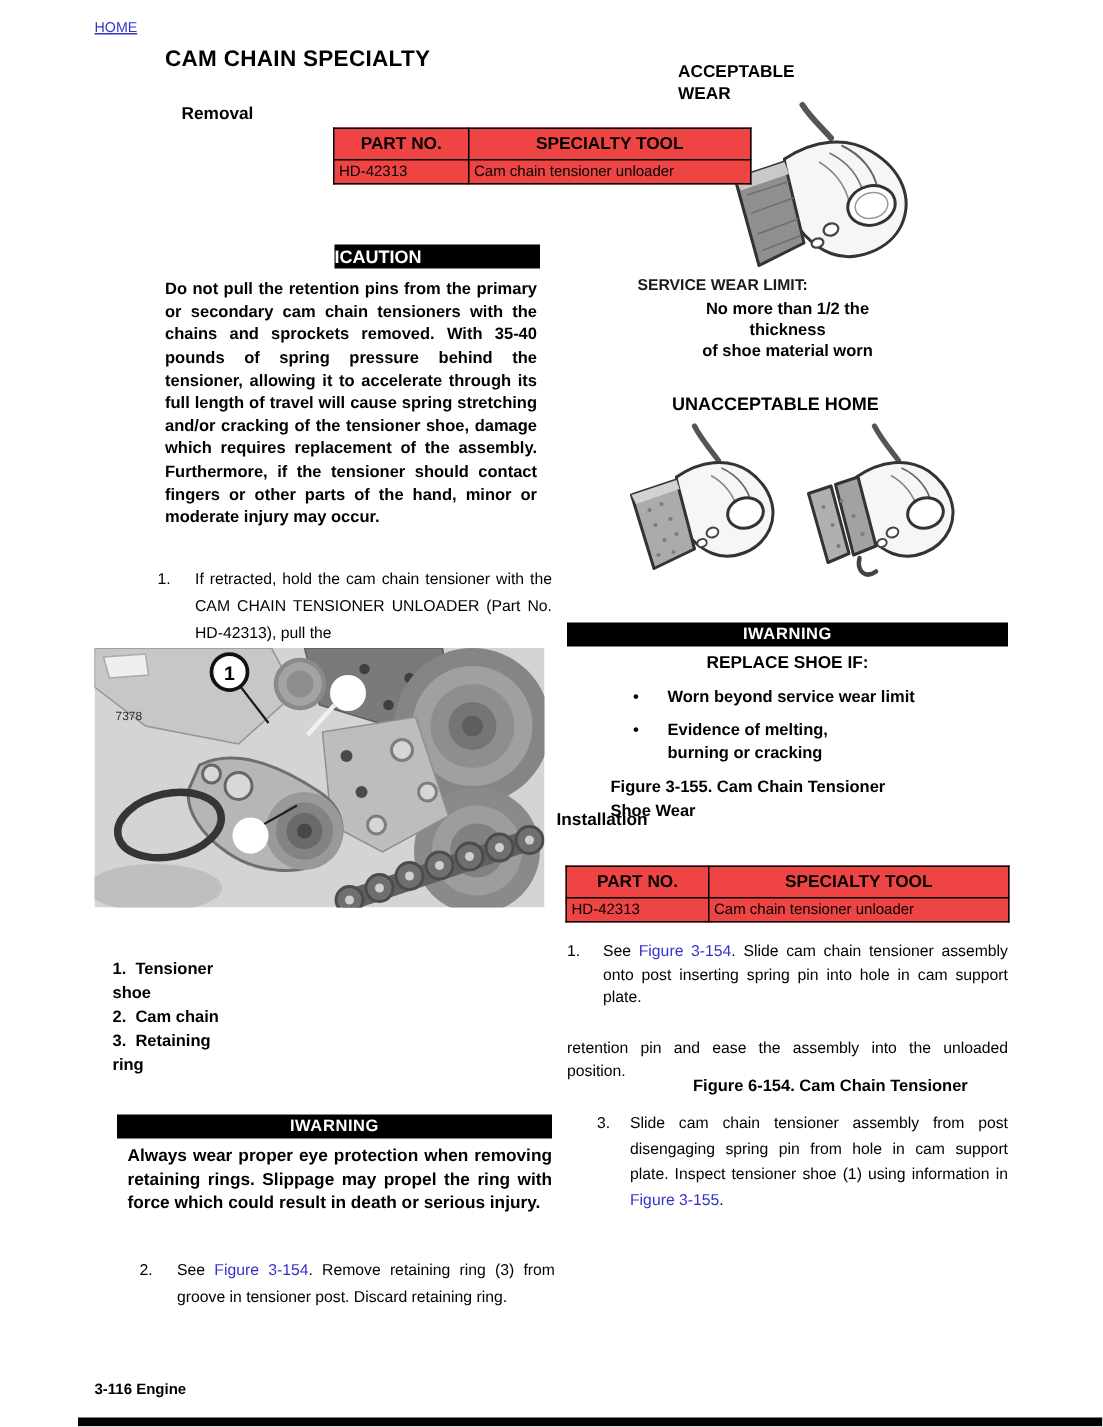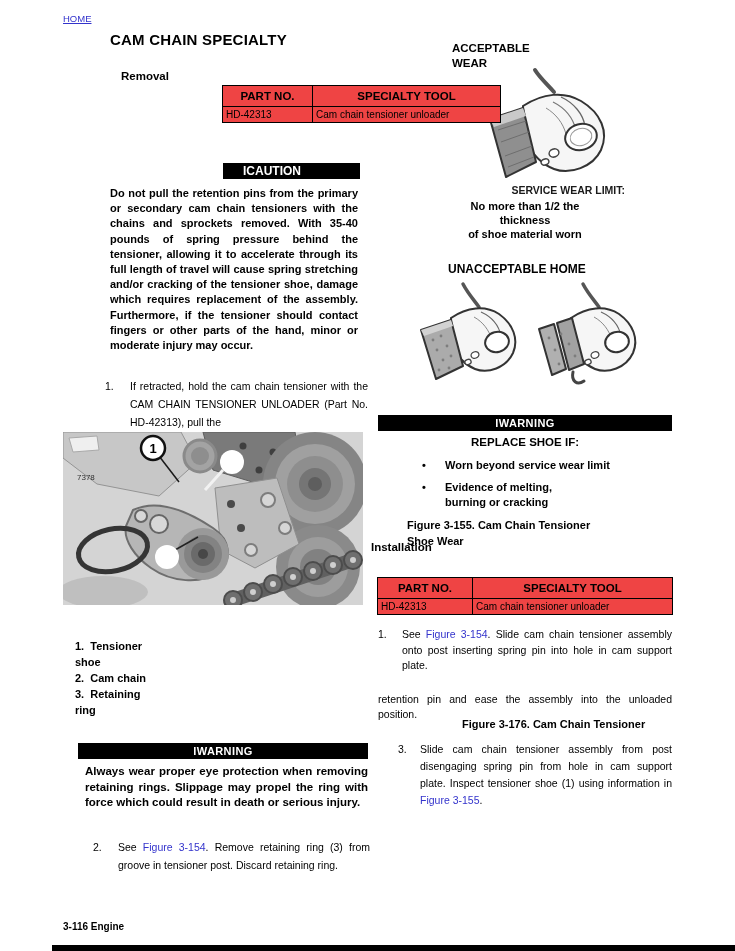--- a/index.html
+++ b/index.html
@@ -66,21 +66,21 @@
         <th>SPECIALTY TOOL</th>
       </tr>
       <tr>
         <td>HD-42313</td>
         <td>Cam chain tensioner unloader</td>
       </tr>
     </tbody>
       </table>
   </div>
 
-  <div class="abs bar" style="left:223px;top:163px;width:137px;height:16px;font-size:12px;line-height:16px;padding-left:20px;box-sizing:border-box;">ICAUTION</div>
+  <div class="abs bar" style="left:223px;top:163px;width:137px;height:16px;font-size:12px;line-height:16px;padding-left:0;box-sizing:border-box;">ICAUTION</div>
 
   <div class="abs jpar" style="left:110px;top:186px;width:248px;font-size:11px;line-height:15.2px;">Do not pull the retention pins from the primary or secondary cam chain tensioners with the chains and sprockets removed. With 35-40 pounds of spring pressure behind the tensioner, allowing it to accelerate through its full length of travel will cause spring stretching and/or cracking of the tensioner shoe, damage which requires replacement of the assembly. Furthermore, if the tensioner should contact fingers or other parts of the hand, minor or moderate injury may occur.</div>
 
   <div class="abs step" style="left:105px;top:377px;width:263px;line-height:18px;">
     <span class="n" style="width:25px;">1.</span>
     <span class="t">If retracted, hold the cam chain tensioner with the CAM CHAIN TENSIONER UNLOADER (Part No. HD-42313), pull the</span>
   </div>
 
   <div class="abs" style="left:63px;top:432px;">
     <svg width="300" height="173" viewBox="0 0 300 173">
@@ -157,21 +157,21 @@
   <div class="abs jpar" style="left:85px;top:764px;width:283px;font-size:11.5px;line-height:15.5px;">Always wear proper eye protection when removing retaining rings. Slippage may propel the ring with force which could result in death or serious injury.</div>
 
   <div class="abs step" style="left:93px;top:839px;width:277px;line-height:17.5px;">
     <span class="n" style="width:25px;">2.</span>
     <span class="t"><span>See </span><span class="figlink">Figure 3-154</span><span>. Remove retaining ring (3) from groove in tensioner post. Discard retaining ring.</span></span>
   </div>
 
   <div class="abs h2 pre" style="left:452px;top:41px;line-height:15px;">ACCEPTABLE
 WEAR</div>
 
-  <div class="abs b" style="left:425px;top:184px;width:200px;text-align:right;font-size:10.5px;color:#1a1a1a;">SERVICE WEAR LIMIT:</div>
+  <div class="abs b" style="left:425px;top:184px;width:200px;text-align:left;font-size:10.5px;color:#1a1a1a;">SERVICE WEAR LIMIT:</div>
 
   <div class="abs b pre" style="left:425px;top:199px;width:200px;text-align:center;font-size:11px;line-height:14px;">No more than 1/2 the
 thickness
 of shoe material worn</div>
 
   <div class="abs b" style="left:448px;top:262px;font-size:12px;">UNACCEPTABLE HOME</div>
 
   <div class="abs" style="left:405px;top:280px;">
     <svg width="125" height="115" viewBox="0 0 125 115">
       <path d="M58,4 C62,12 68,19 74,27" fill="none" stroke="#555" stroke-width="3.5" stroke-linecap="round"></path>
@@ -257,21 +257,21 @@
       </table>
   </div>
 
   <div class="abs step" style="left:378px;top:627px;width:294px;line-height:15.5px;">
     <span class="n" style="width:24px;">1.</span>
     <span class="t"><span>See </span><span class="figlink">Figure 3-154</span><span>. Slide cam chain tensioner assembly onto post inserting spring pin into hole in cam support plate.</span></span>
   </div>
 
   <div class="abs" style="left:378px;top:692px;width:294px;font-size:10.5px;line-height:15px;text-align:justify;">retention pin and ease the assembly into the unloaded position.</div>
 
-  <div class="abs caption" style="left:462px;top:716px;">Figure 3-176. Cam Chain Tensioner</div>
+  <div class="abs caption" style="left:462px;top:716px;">Figure 6-154. Cam Chain Tensioner</div>
 
   <div class="abs step" style="left:398px;top:741px;width:274px;line-height:17px;">
     <span class="n" style="width:22px;">3.</span>
     <span class="t"><span>Slide cam chain tensioner assembly from post disengaging spring pin from hole in cam support plate. Inspect tensioner shoe (1) using information in </span><span class="figlink">Figure 3-155</span><span>.</span></span>
   </div>
 
   <div class="abs b" style="left:63px;top:921px;font-size:10px;">3-116 Engine</div>
   <div class="abs" style="left:52px;top:945px;width:683px;height:6px;background:#000;"></div>
 
 </div>

